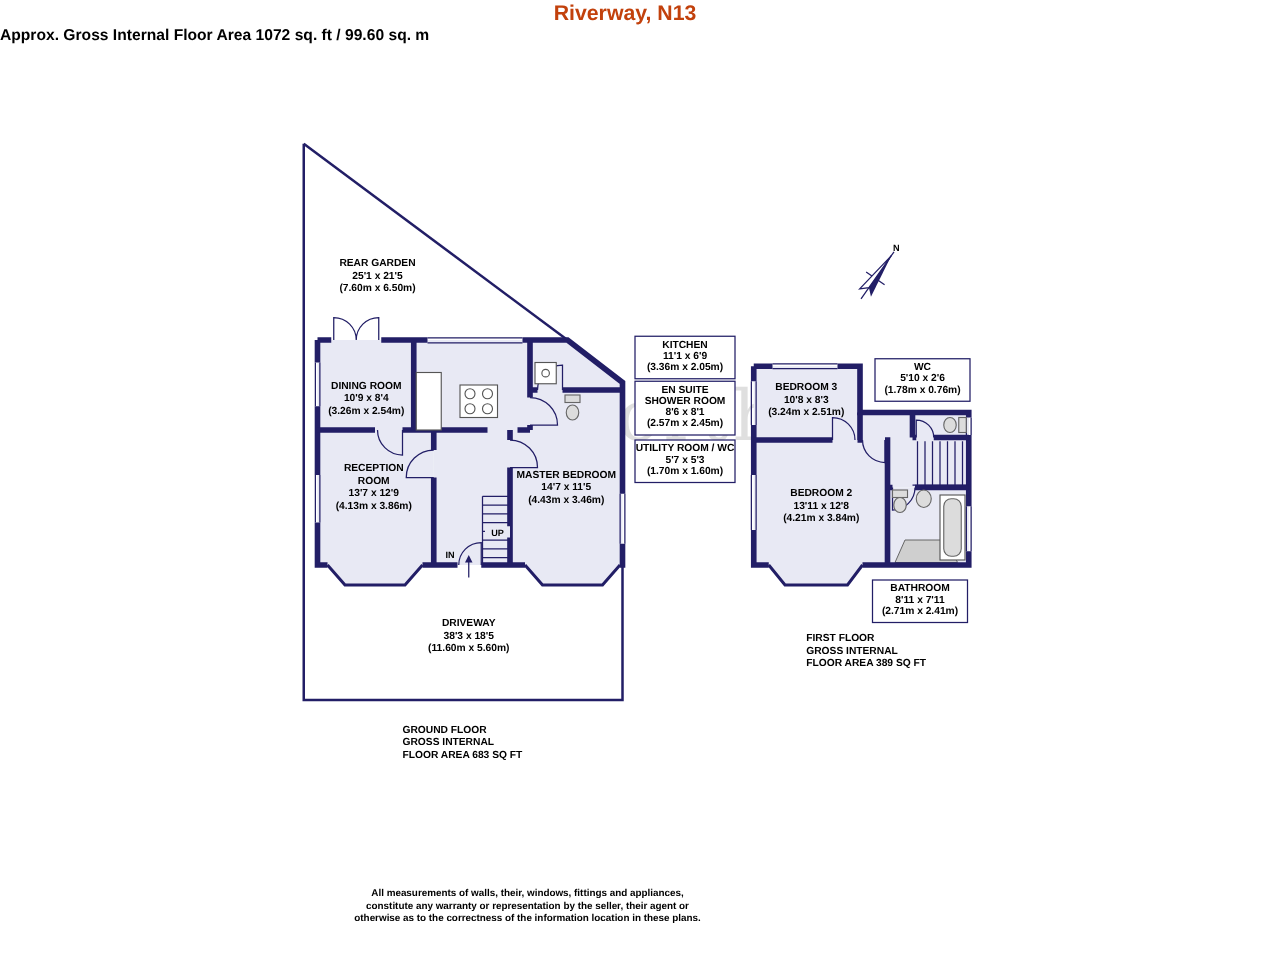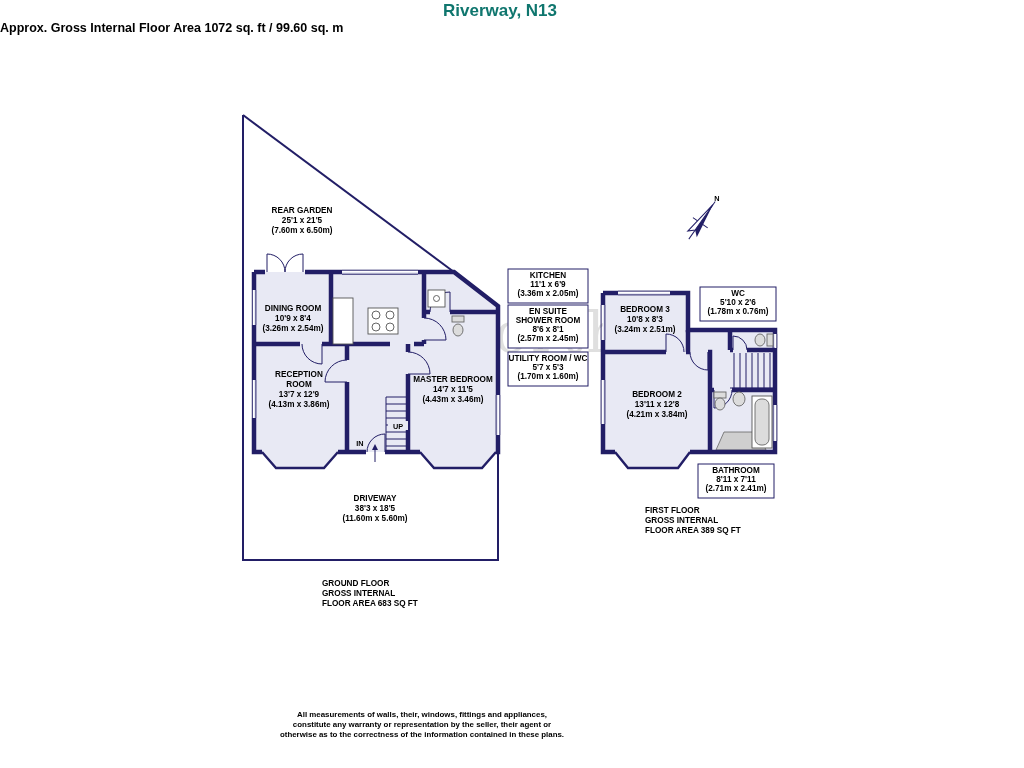--- a/index.html
+++ b/index.html
@@ -2,21 +2,21 @@
 <html><head>
 <meta charset="utf-8">
 <style>
   html,body { margin:0; padding:0; background:#fff; }
   .canvas {
     position:relative; width:1024px; height:768px; background:#fff;
     font-family:"Liberation Sans", sans-serif; overflow:hidden;
   }
   .title {
     position:absolute; top:1px; left:0; width:1000px; text-align:center;
-    font-size:17px; font-weight:700; color:#0f766e;
+    font-size:17px; font-weight:700; color:#c2410c;
   }
   .subtitle {
     position:absolute; top:21px; left:0; width:1000px; text-align:left;
     font-size:12.5px; font-weight:700; color:#000;
   }
   .disclaimer {
     position:absolute; left:240px; top:710px; width:364px; text-align:center;
     font-size:7.9px; font-weight:700; color:#000; line-height:1.24;
   }
   svg text { font-family:"Liberation Sans", sans-serif; }
@@ -212,16 +212,16 @@
       <text class="fl" x="645" y="513">FIRST FLOOR</text>
       <text class="fl" x="645" y="523">GROSS INTERNAL</text>
       <text class="fl" x="645" y="533">FLOOR AREA 389 SQ FT</text>
     </g>
   </svg>
 
   
   <div class="disclaimer">
     <div>All measurements of walls, their, windows, fittings and appliances,</div>
     <div>constitute any warranty or representation by the seller, their agent or</div>
-    <div>otherwise as to the correctness of the information contained in these plans.</div>
+    <div>otherwise as to the correctness of the information location in these plans.</div>
   </div>
 
 </div>
 
 </body></html>

